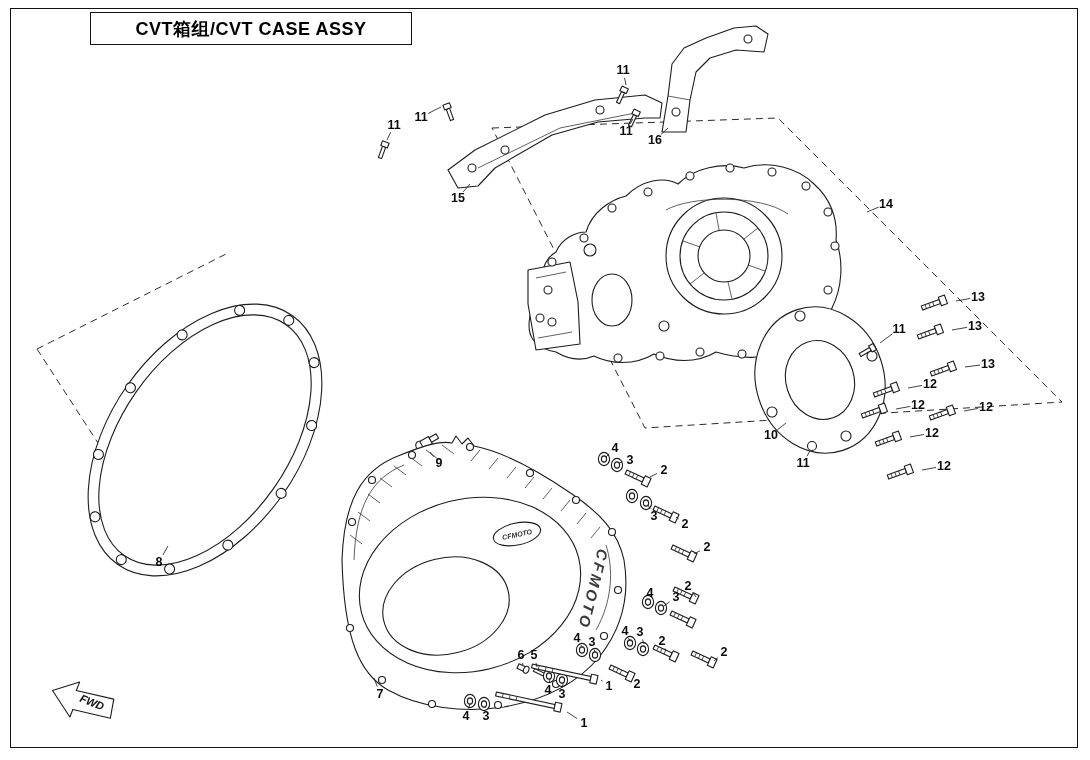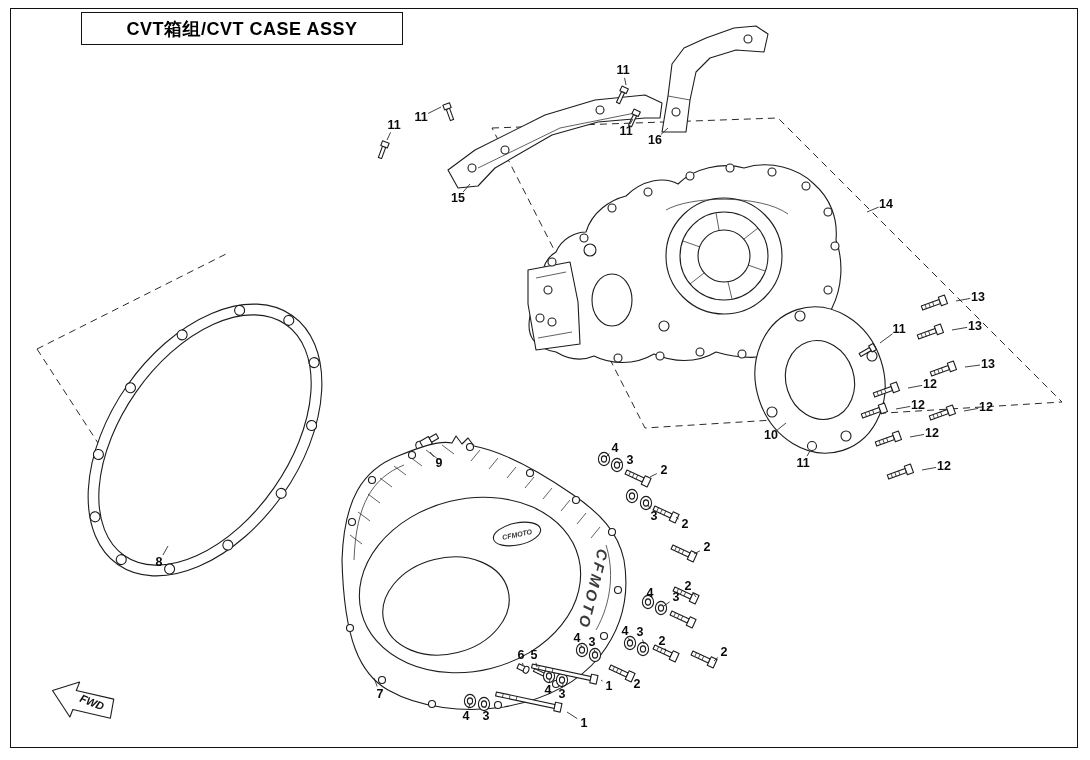--- a/index.html
+++ b/index.html
@@ -1,19 +1,19 @@
 <!DOCTYPE html>
 <html><head>
 <meta charset="utf-8">
 <style>
   html,body{margin:0;padding:0;background:#ffffff;}
   body{width:1090px;height:760px;font-family:"Liberation Sans",sans-serif;}
   .page{position:relative;width:1090px;height:760px;background:#fff;overflow:hidden;}
   .frame{position:absolute;left:10px;top:8px;width:1068px;height:740px;border:1.6px solid #111;box-sizing:border-box;}
-  .title-box{position:absolute;left:81px;top:12px;width:322px;height:33px;border:1.6px solid #111;background:#fff;
+  .title-box{position:absolute;left:90px;top:12px;width:322px;height:33px;border:1.6px solid #111;background:#fff;
              display:flex;align-items:center;justify-content:center;z-index:3;box-sizing:border-box;}
   .title-text{font-weight:bold;font-size:18px;letter-spacing:0.5px;color:#000;white-space:nowrap;}
   svg.diagram{position:absolute;left:0;top:0;z-index:2;}
   .ln{stroke:#1c1c1c;stroke-width:1.1;fill:none;stroke-linejoin:round;stroke-linecap:round;}
   .wh{stroke:#1c1c1c;stroke-width:1.1;fill:#ffffff;stroke-linejoin:round;}
   .thin{stroke:#1c1c1c;stroke-width:0.7;fill:none;}
   .dash{stroke:#2a2a2a;stroke-width:1;fill:none;stroke-dasharray:7 5;}
   .callout{font-family:"Liberation Sans",sans-serif;font-size:12.5px;font-weight:700;fill:#0a0a0a;}
   .leader{stroke:#111;stroke-width:0.8;}
   .brand-big{font-family:"Liberation Sans",sans-serif;font-size:15px;font-weight:700;font-style:italic;fill:#3a3a3a;letter-spacing:3px;}

